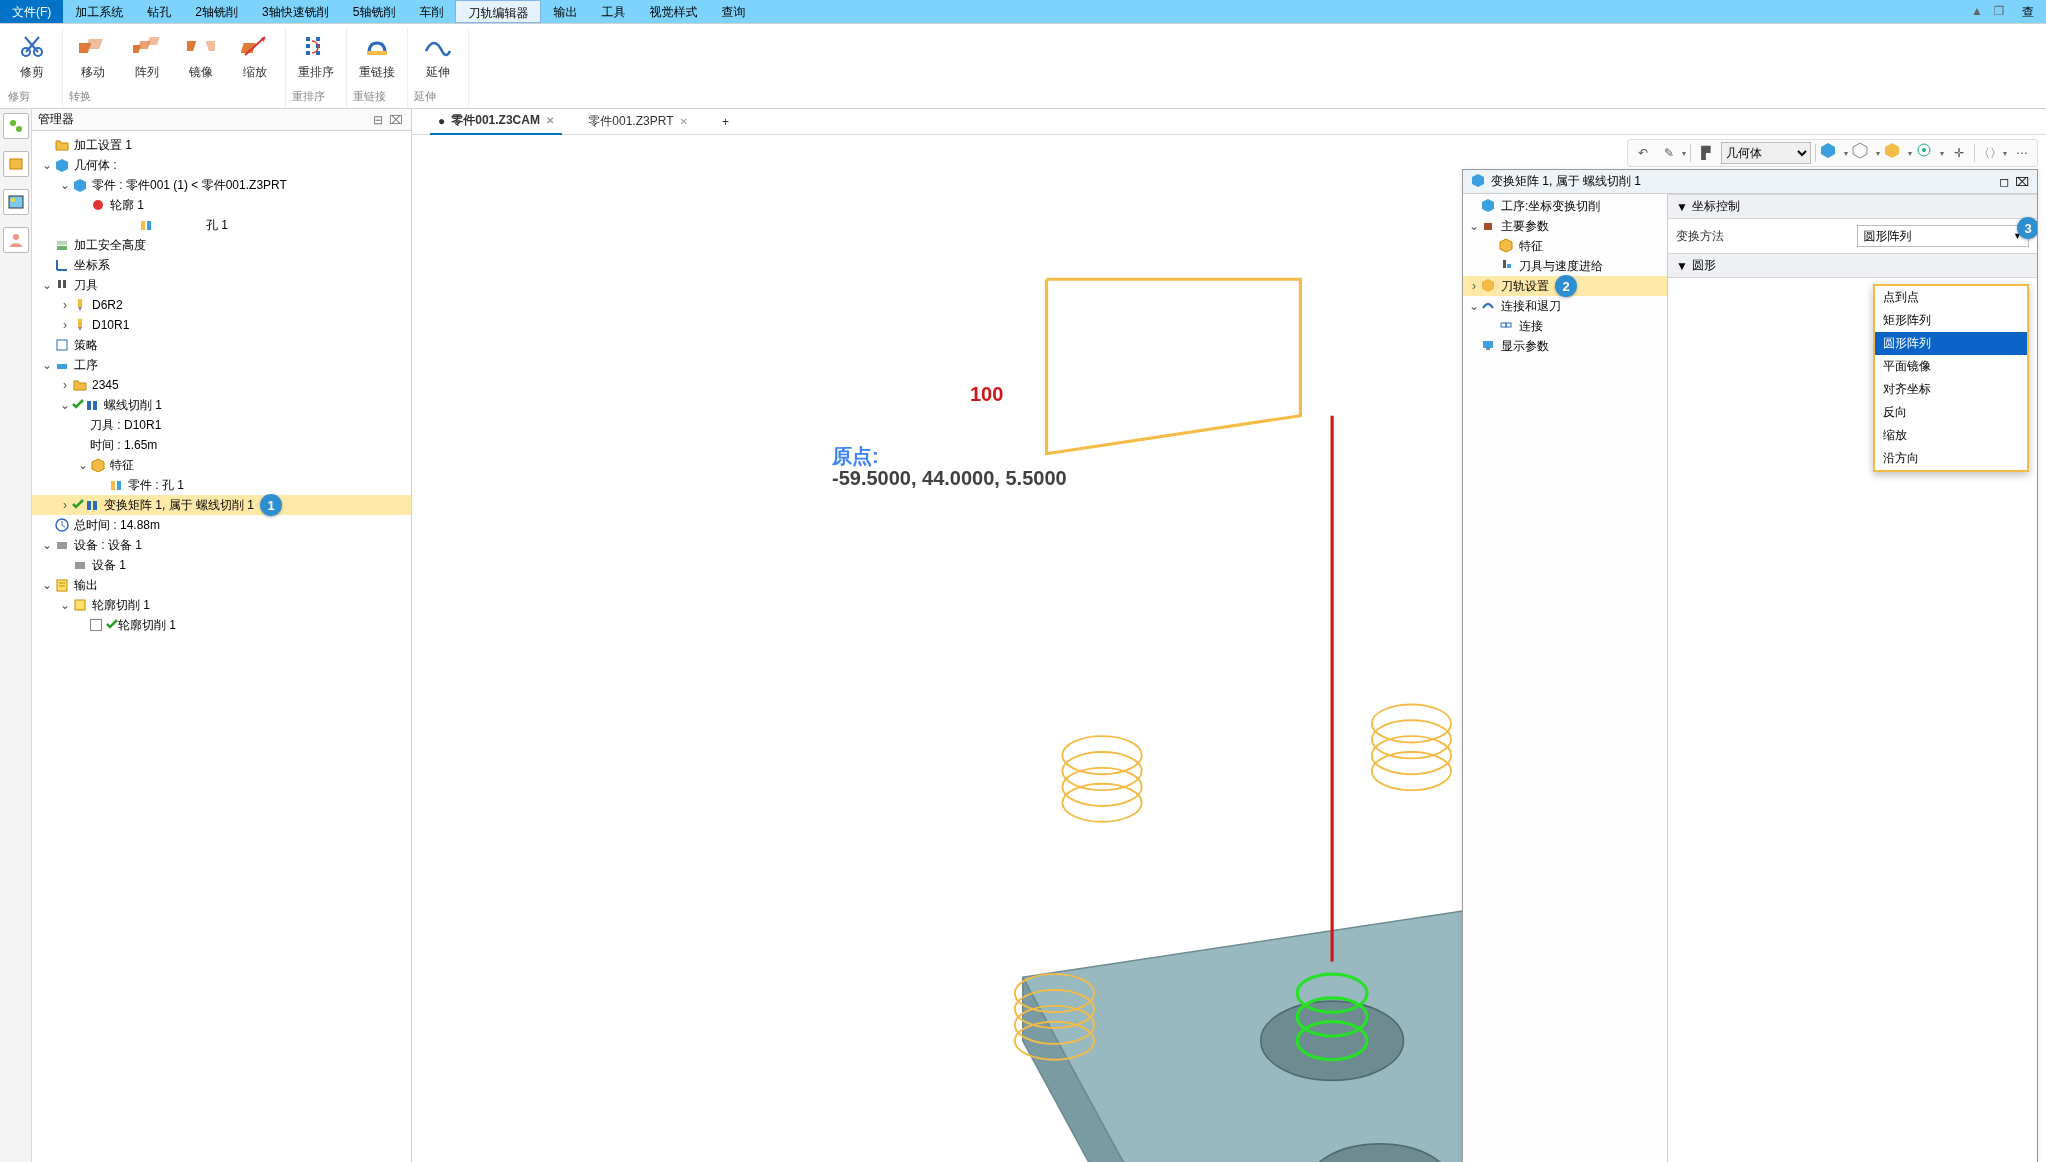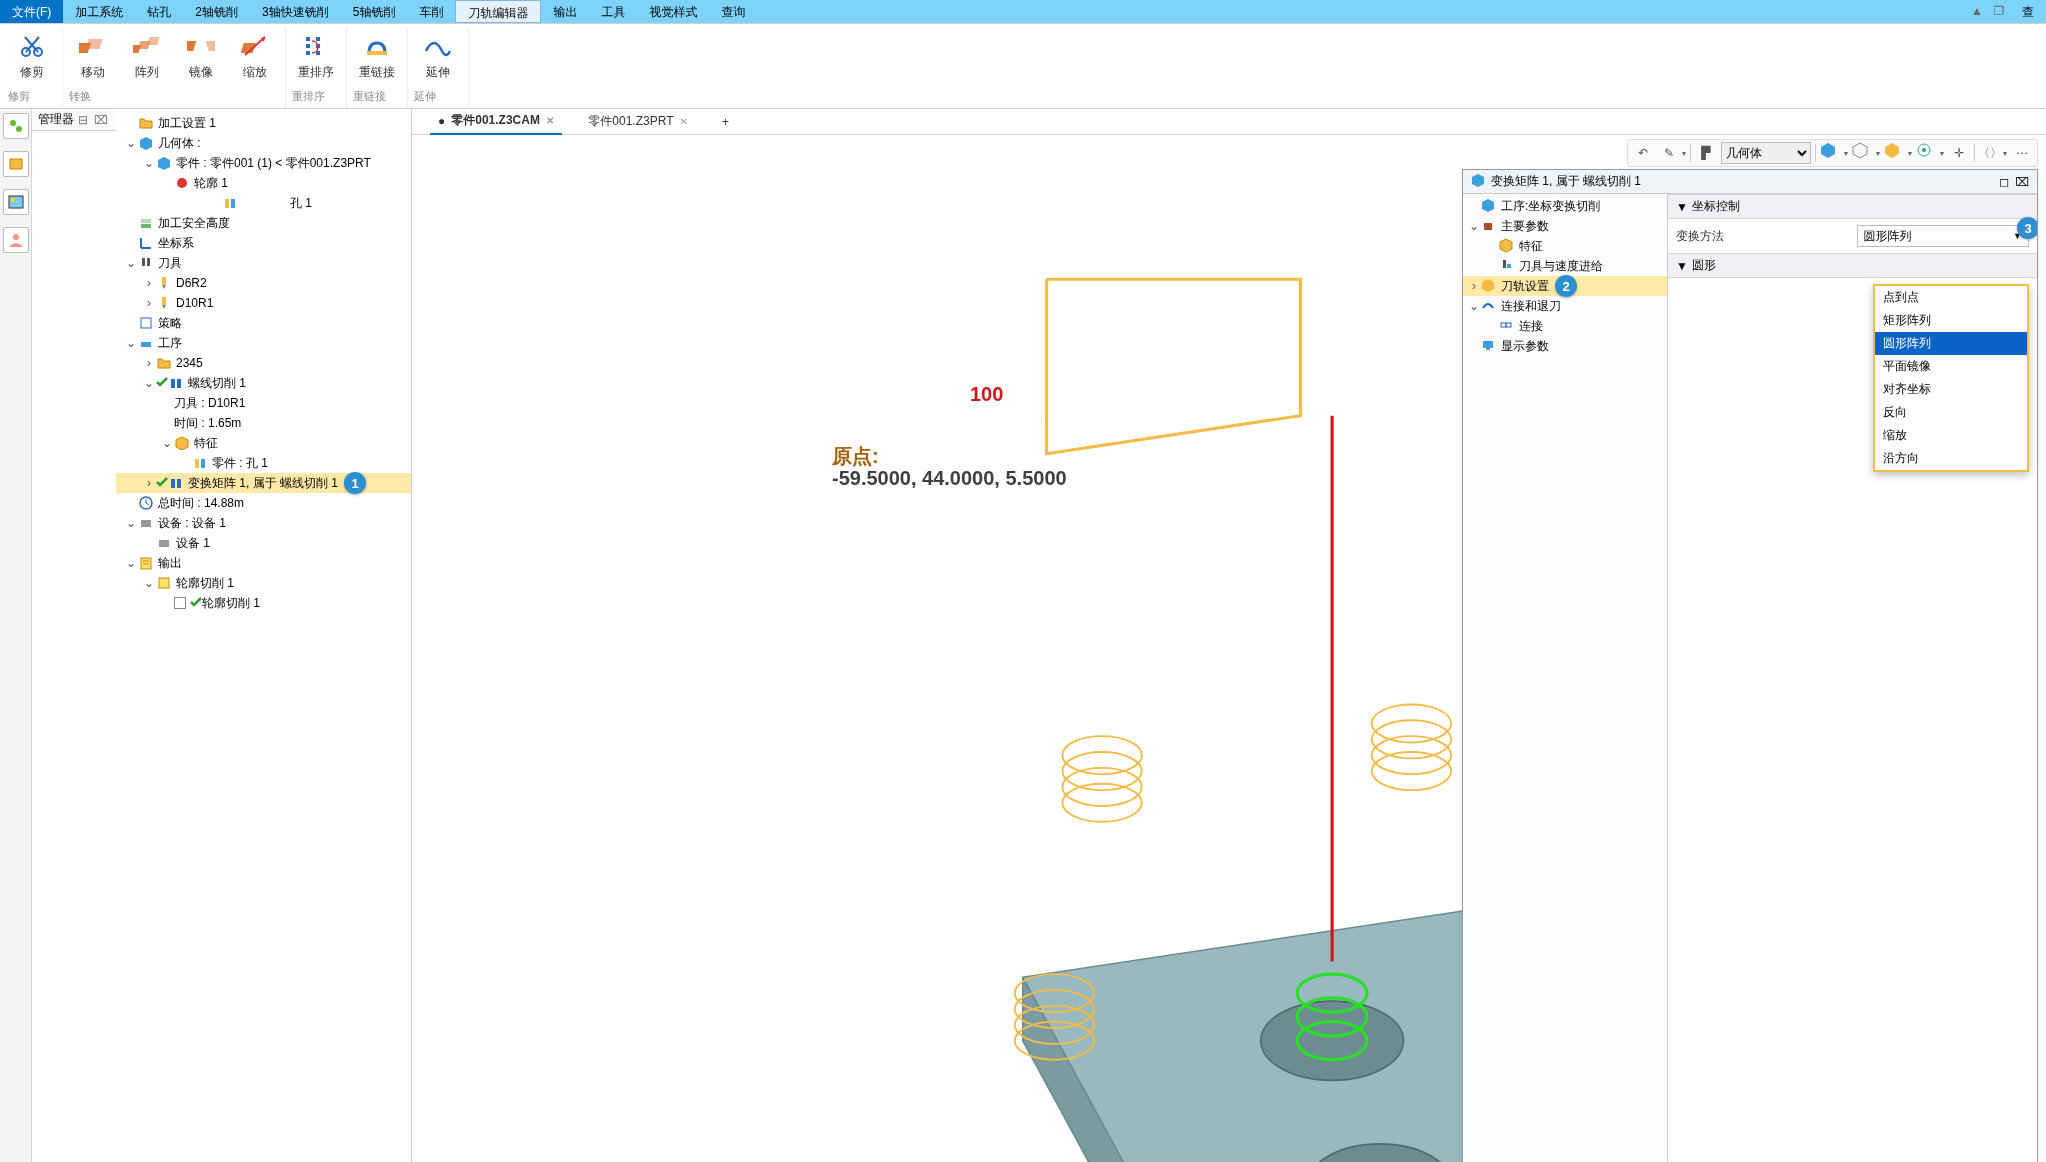--- a/index.html
+++ b/index.html
@@ -24,21 +24,21 @@
 .ribbon-group-lbl { margin-top: 6px; font-size: 11px; color: #888; }
 
 
 .main { flex: 1; display: flex; overflow: hidden; }
 
 
 .vstrip { width: 32px; background: #f4f4f4; border-right: 1px solid #d8d8d8; display: flex; flex-direction: column; align-items: center; padding-top: 4px; gap: 12px; }
 .vstrip .vbtn { width: 26px; height: 26px; border: 1px solid #bbb; border-radius: 2px; cursor: pointer; display: flex; align-items: center; justify-content: center; background: #fff; }
 
 
-.manager { width: 380px; border-right: 1px solid #d0d0d0; display: flex; flex-direction: row; }
+.manager { width: 380px; border-right: 1px solid #d0d0d0; display: flex; flex-direction: column; }
 .panel-header { display: flex; align-items: center; height: 22px; padding: 0 6px; border-bottom: 1px solid #d0d0d0; background: #fafafa; }
 .panel-header .title { flex: 1; }
 .panel-header .pico { width: 18px; text-align: center; color: #777; cursor: pointer; }
 .tree { flex: 1; overflow: auto; padding: 4px 0; }
 .tree-row { display: flex; align-items: center; height: 20px; padding-right: 6px; cursor: pointer; white-space: nowrap; position: relative; }
 .tree-row .caret { width: 14px; text-align: center; color: #555; }
 .tree-row .caret.empty { color: transparent; }
 .tree-row .ic { width: 16px; height: 16px; margin-right: 4px; display: inline-flex; align-items: center; justify-content: center; }
 .tree-row.highlight { background: #ffe9a8; }
 .tree-badge { width: 22px; height: 22px; border-radius: 50%; background: #2e8fd0; color: #fff; display: flex; align-items: center; justify-content: center; font-weight: bold; font-size: 13px; margin-left: 6px; box-shadow: 0 1px 3px rgba(0,0,0,.3); }
@@ -532,21 +532,21 @@
             <g transform="translate(620,545)">
               <line x1="0" y1="0" x2="60" y2="14" stroke="#cc3333" stroke-width="3"></line>
               <line x1="0" y1="0" x2="-2" y2="-48" stroke="#1d7ad1" stroke-width="3"></line>
               <line x1="0" y1="0" x2="16" y2="-36" stroke="#2aa02a" stroke-width="3"></line>
               <text x="66" y="18" fill="#cc3333" font-size="13">X</text>
               <text x="20" y="-34" fill="#2aa02a" font-size="13">Y</text>
               <text x="-4" y="-52" fill="#1d7ad1" font-size="13">Z</text>
             </g>
           </g>
         </svg>
-        <div class="overlay-label" style="left:420px; top:308px; color:#a16207;">原点:</div>
+        <div class="overlay-label" style="left:420px; top:308px; color:#3b82f6;">原点:</div>
         <div class="overlay-label" style="left:420px; top:332px; color:#404040;">-59.5000, 44.0000, 5.5000</div>
         <div class="overlay-label" style="left:558px; top:248px; color:#d01717;">100</div>
 
         
         <div class="view-toolbar">
           <span class="vtbtn">↶</span>
           <span class="vtbtn">✎</span>
             <span class="vtdd">▾</span>
           <span class="sep"></span>
           <span class="vtbtn">▛</span>

